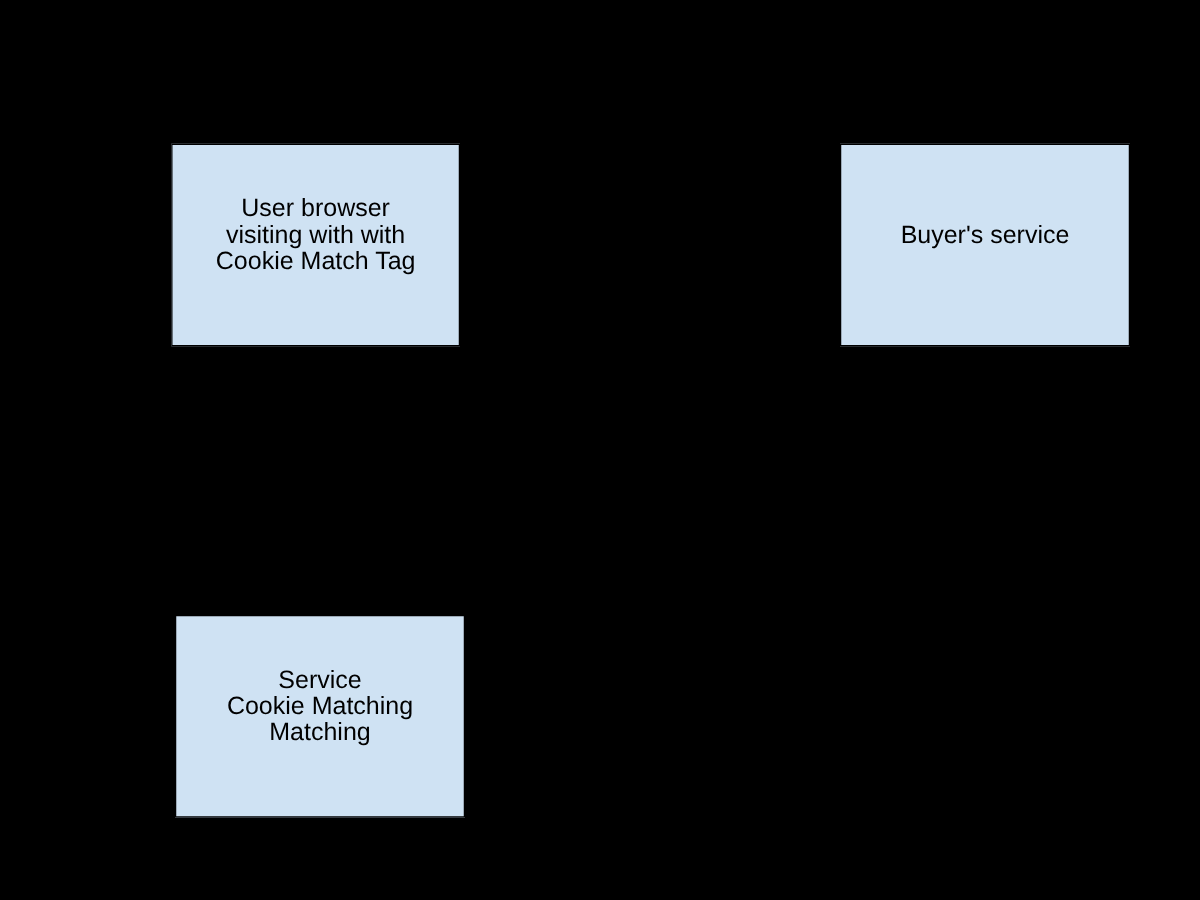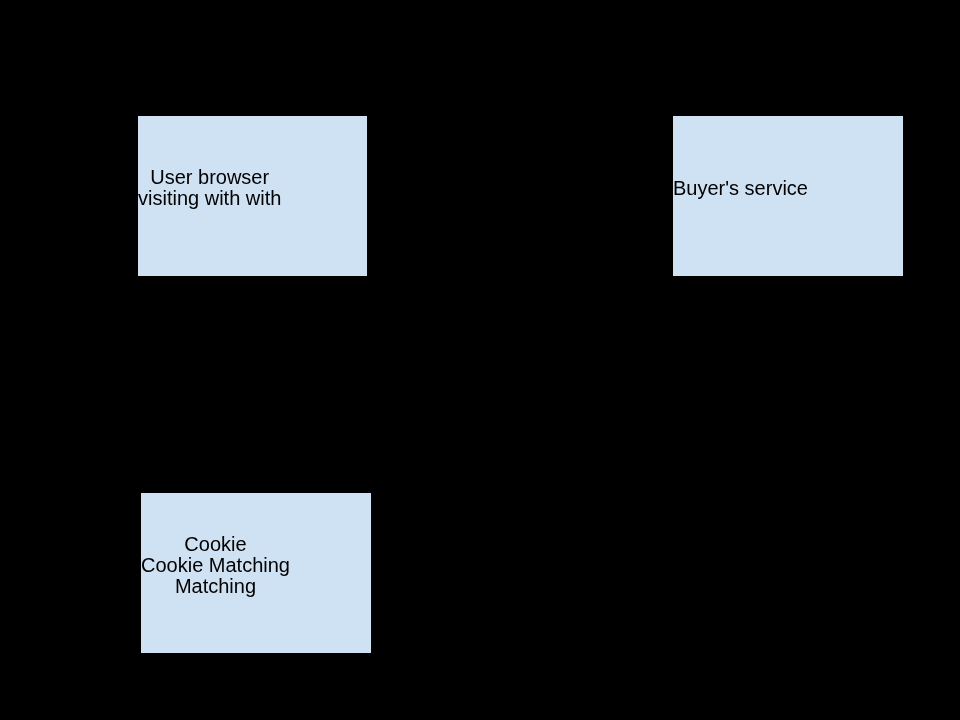--- a/index.html
+++ b/index.html
@@ -19,21 +19,21 @@
     background: var(--canvas-bg, #000000);
     font-family: "Liberation Sans", sans-serif;
   }
   .node {
     position: absolute;
     box-sizing: border-box;
     background: var(--node-fill, #cfe2f3);
     border: 1px solid var(--node-border, #000000);
     display: flex;
     align-items: center;
-    justify-content: flex-start;
+    justify-content: center;
     text-align: center;
     color: var(--node-text, #000000);
     font-size: 20px;
     line-height: 21px;
   }
   .node .label {
     transform: translateY(-8px);
   }
   .node .line {
     display: block;
@@ -60,30 +60,31 @@
 </style>
 </head>
 <body>
 
 <div class="canvas">
 
   <div class="node" id="node-user-browser">
     <div class="label">
       <span class="line">User browser</span>
       <span class="line">visiting with with</span>
+      <span class="line">Cookie Match Tag</span>
     </div>
   </div>
 
   <div class="node" id="node-buyers-service">
     <div class="label">
       <span class="line">Buyer's service</span>
     </div>
   </div>
 
   <div class="node" id="node-google-cookie-matching">
     <div class="label">
-      <span class="line">Cookie</span>
+      <span class="line">Service</span>
       <span class="line">Cookie Matching</span>
       <span class="line">Matching</span>
     </div>
   </div>
 
 </div>
 
 </body></html>

